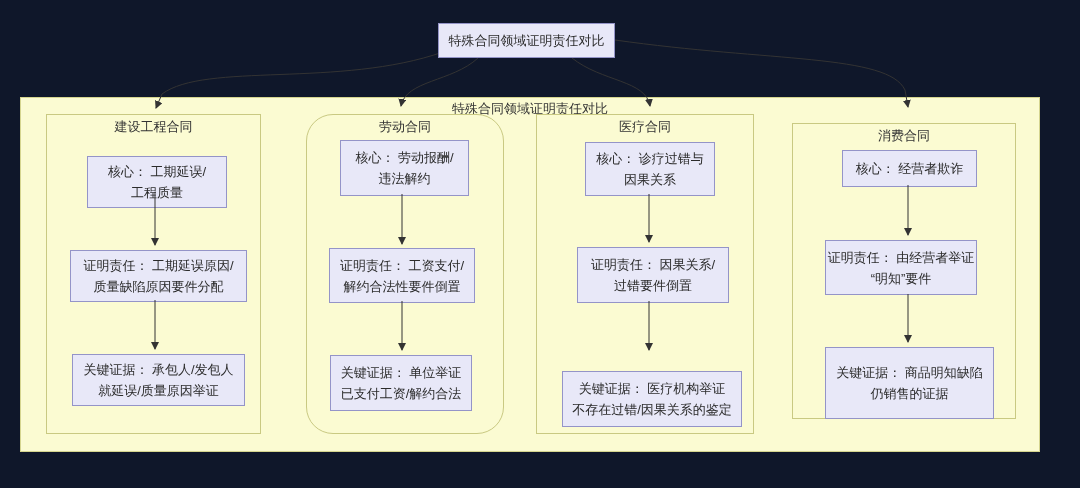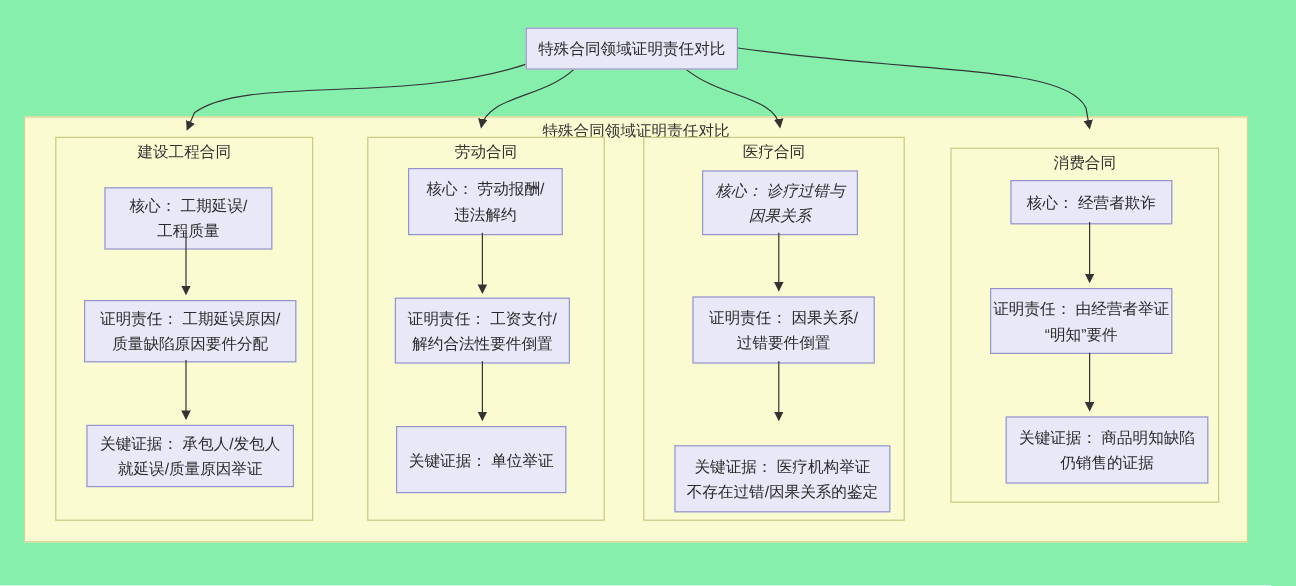--- a/index.html
+++ b/index.html
@@ -1,19 +1,19 @@
 <!DOCTYPE html>
 <html><head>
 <meta charset="utf-8">
 <style>
   html,body{margin:0;padding:0;background:#ffffff;}
   .canvas{
     position:relative;
     width:1080px;height:488px;
-    background:#86efac;
+    background:#0f172a;
     font-family:"Liberation Sans", sans-serif;
     color:#2b2b2b;
     overflow:hidden;
   }
   
   .fnode{
     position:absolute;
     background:#E8E8F8;
     border:1px solid #9494C8;
     display:flex;flex-direction:column;justify-content:center;
@@ -43,40 +43,40 @@
     position:absolute;
     background:#FBFBD2;
     border:1px solid #C9C982;
     box-sizing:border-box;
   }
   .col-title{
     position:absolute;top:3px;left:0;width:100%;
     text-align:center;font-size:13px;color:#333;
   }
   .col-1{left:25px;top:16px;width:215px;height:320px;}
-  .col-2{left:285px;top:16px;width:198px;height:320px;}
+  .col-2{left:285px;top:16px;width:198px;height:320px;border-radius:27px;}
   .col-3{left:515px;top:16px;width:218px;height:320px;}
   .col-4{left:771px;top:25px;width:224px;height:296px;}
 
   
   .c1-a{left:40px;top:27px;width:140px;height:52px;margin-top:14px;}
   .c1-b{left:23px;top:135px;width:177px;height:52px;}
   .c1-c{left:25px;top:239px;width:173px;height:52px;}
 
   .c2-a{left:33px;top:25px;width:129px;height:56px;}
   .c2-b{left:22px;top:133px;width:146px;height:55px;}
   .c2-c{left:23px;top:240px;width:142px;height:56px;text-align:center;}
 
-  .c3-a{left:48px;top:27px;width:130px;height:54px;font-style:italic;}
+  .c3-a{left:48px;top:27px;width:130px;height:54px;}
   .c3-b{left:40px;top:132px;width:152px;height:56px;justify-content:center;}
   .c3-c{left:25px;top:240px;width:180px;height:56px;margin-top:16px;}
 
   .c4-a{left:49px;top:26px;width:135px;height:37px;}
   .c4-b{left:32px;top:116px;width:152px;height:55px;}
-  .c4-c{left:45px;top:223px;width:169px;height:56px;}
+  .c4-c{left:32px;top:223px;width:169px;height:72px;}
 
   
   .arrows{
     position:absolute;left:0;top:0;width:1080px;height:488px;
     z-index:2;pointer-events:none;
   }
 </style>
 </head>
 <body>
 
@@ -110,20 +110,21 @@
       <div class="fnode c2-a">
         <div>核心： 劳动报酬/</div>
         <div>违法解约</div>
       </div>
       <div class="fnode c2-b">
         <div>证明责任： 工资支付/</div>
         <div>解约合法性要件倒置</div>
       </div>
       <div class="fnode c2-c">
         <div>关键证据： 单位举证</div>
+        <div>已支付工资/解约合法</div>
       </div>
     </div>
 
     <div class="column col-3">
       <div class="col-title">医疗合同</div>
       <div class="fnode c3-a">
         <div>核心： 诊疗过错与</div>
         <div>因果关系</div>
       </div>
       <div class="fnode c3-b">

